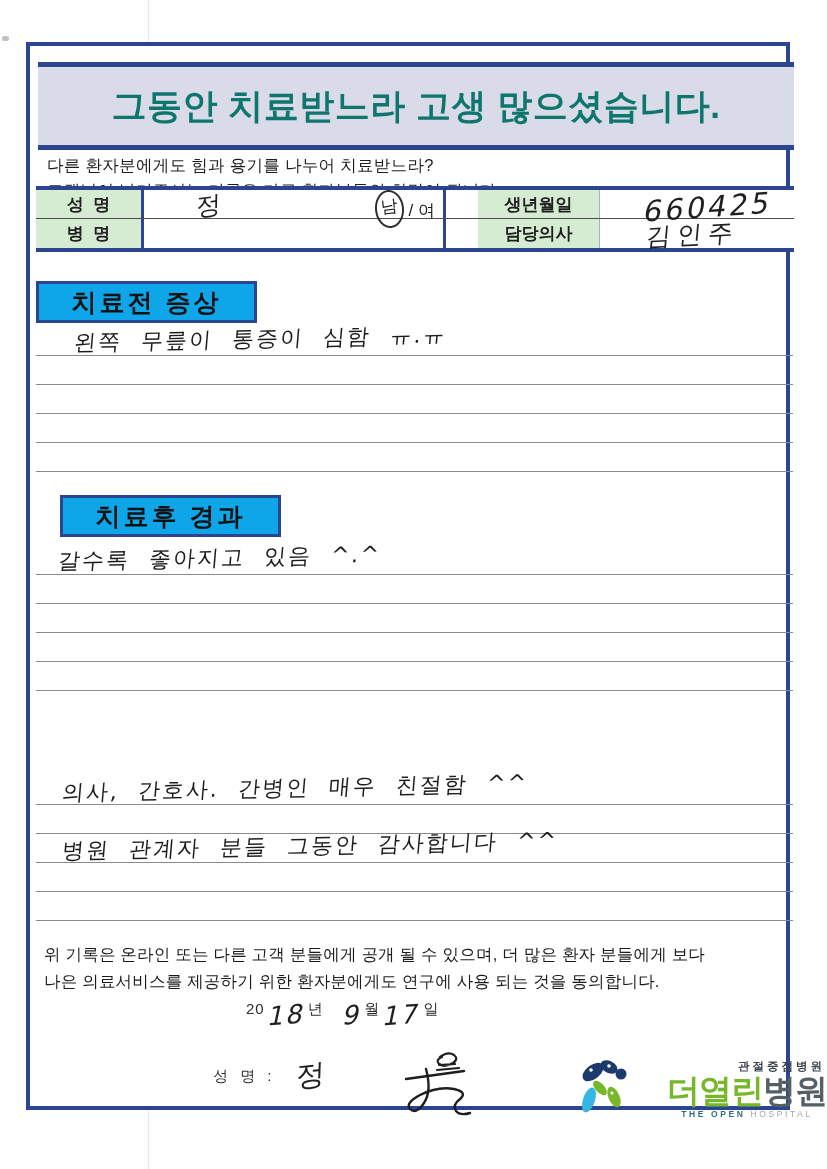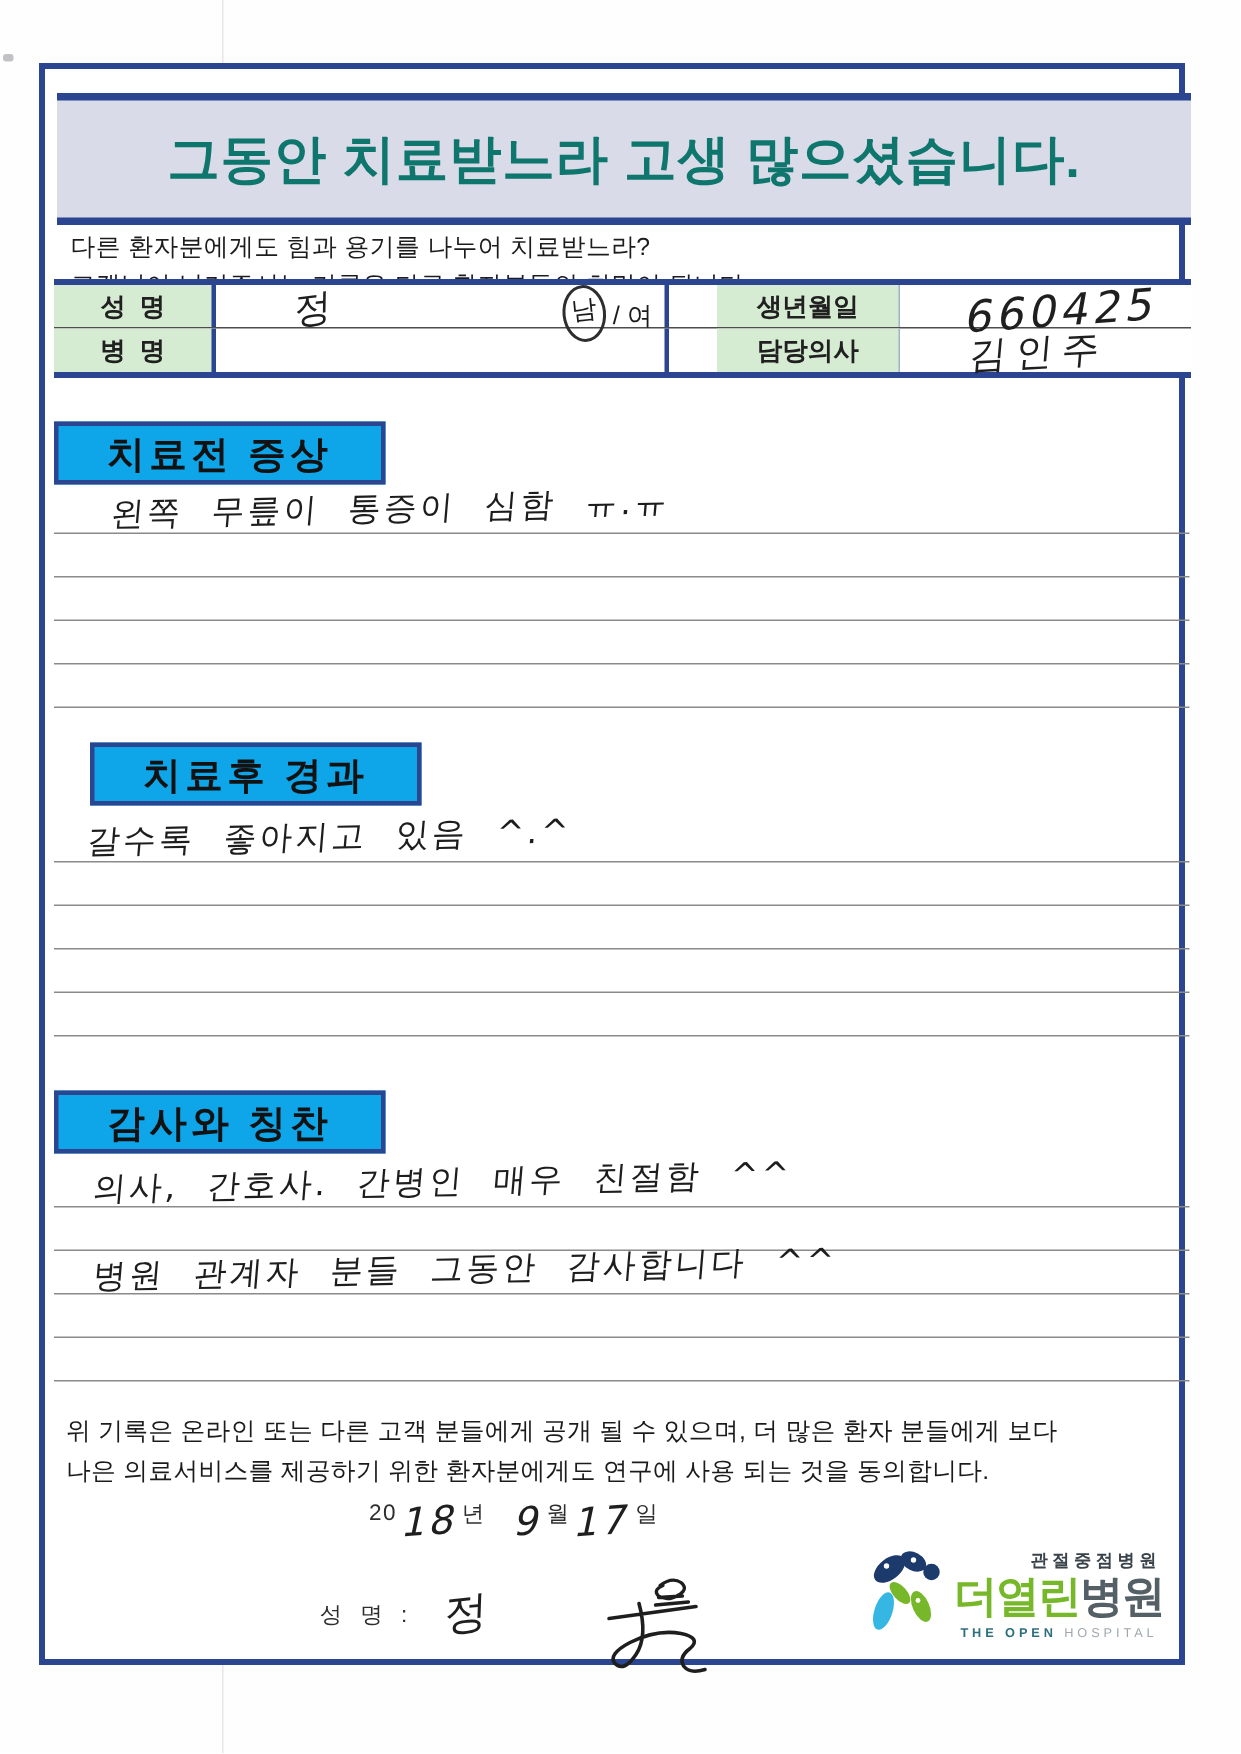--- a/index.html
+++ b/index.html
@@ -49,25 +49,25 @@
   .date-row { position:absolute; left:246px; top:1000px; display:flex; height:34px; }
   .printed { font-size:15px; color:#2e2e2e; letter-spacing:1px; padding-bottom:4px; }
   .hw-num { font-size:26px; transform:rotate(-4deg) skewX(-16deg); margin:0 3px; letter-spacing:2px; }
   .dgap { width:16px; }
 
   .sig-row { position:absolute; left:213px; top:1056px; display:flex; align-items:center; }
   .sig-label { font-size:15px; color:#2e2e2e; letter-spacing:4px; }
   .sig-name { font-size:29px; margin-left:20px; transform:rotate(-6deg) skewX(-8deg); }
   .sig-scribble { position:absolute; left:388px; top:1045px; }
 
-  .logo { position:absolute; left:576px; top:1026px; width:200px; height:74px; display:flex; align-items:center; }
+  .logo { position:absolute; left:576px; top:1052px; width:200px; height:74px; display:flex; align-items:center;gap:31px; }
   .logo-mark { flex:0 0 56px; height:64px; margin-right:4px; }
   .logo-text { display:flex; flex-direction:column; align-items:flex-end; }
   .logo-top { font-size:11.5px; font-weight:700; letter-spacing:3px; color:#3a424a; margin-bottom:1px; margin-right:2px; }
-  .logo-name { font-size:29px; font-weight:900; line-height:32px; letter-spacing:-1px; white-space:nowrap; }
+  .logo-name { font-size:33px; font-weight:900; line-height:32px; letter-spacing:-1px; white-space:nowrap; }
   .logo-name .green { color:#76b82a; }
   .logo-name .dark { color:#555f66; }
   .logo-sub { font-size:8.5px; letter-spacing:2.6px; margin-top:2px; align-self:center; white-space:nowrap; }
   .logo-sub .strong { color:#2e6f7e; font-weight:700; }
   .logo-sub .light { color:#a0a8ad; }
 </style>
 </head>
 <body>
 
 <div class="page">
@@ -125,21 +125,20 @@
   <div class="lines" style="top:546px;">
     <div class="line">
       <span class="entry hw" style="left:22px;">갈수록  좋아지고  있음  ^.^</span>
     </div>
     <div class="line"></div>
     <div class="line"></div>
     <div class="line"></div>
     <div class="line"></div>
   </div>
 
-  <div class="section-header" style="top:727px;">감사와 칭찬</div>
   <div class="lines" style="top:776px;">
     <div class="line">
       <span class="entry hw" style="left:26px;">의사, 간호사. 간병인  매우 친절함 ^^</span>
     </div>
     <div class="line"></div>
     <div class="line">
       <span class="entry hw" style="left:26px;">병원 관계자 분들  그동안  감사합니다  ^^</span>
     </div>
     <div class="line"></div>
     <div class="line"></div>

